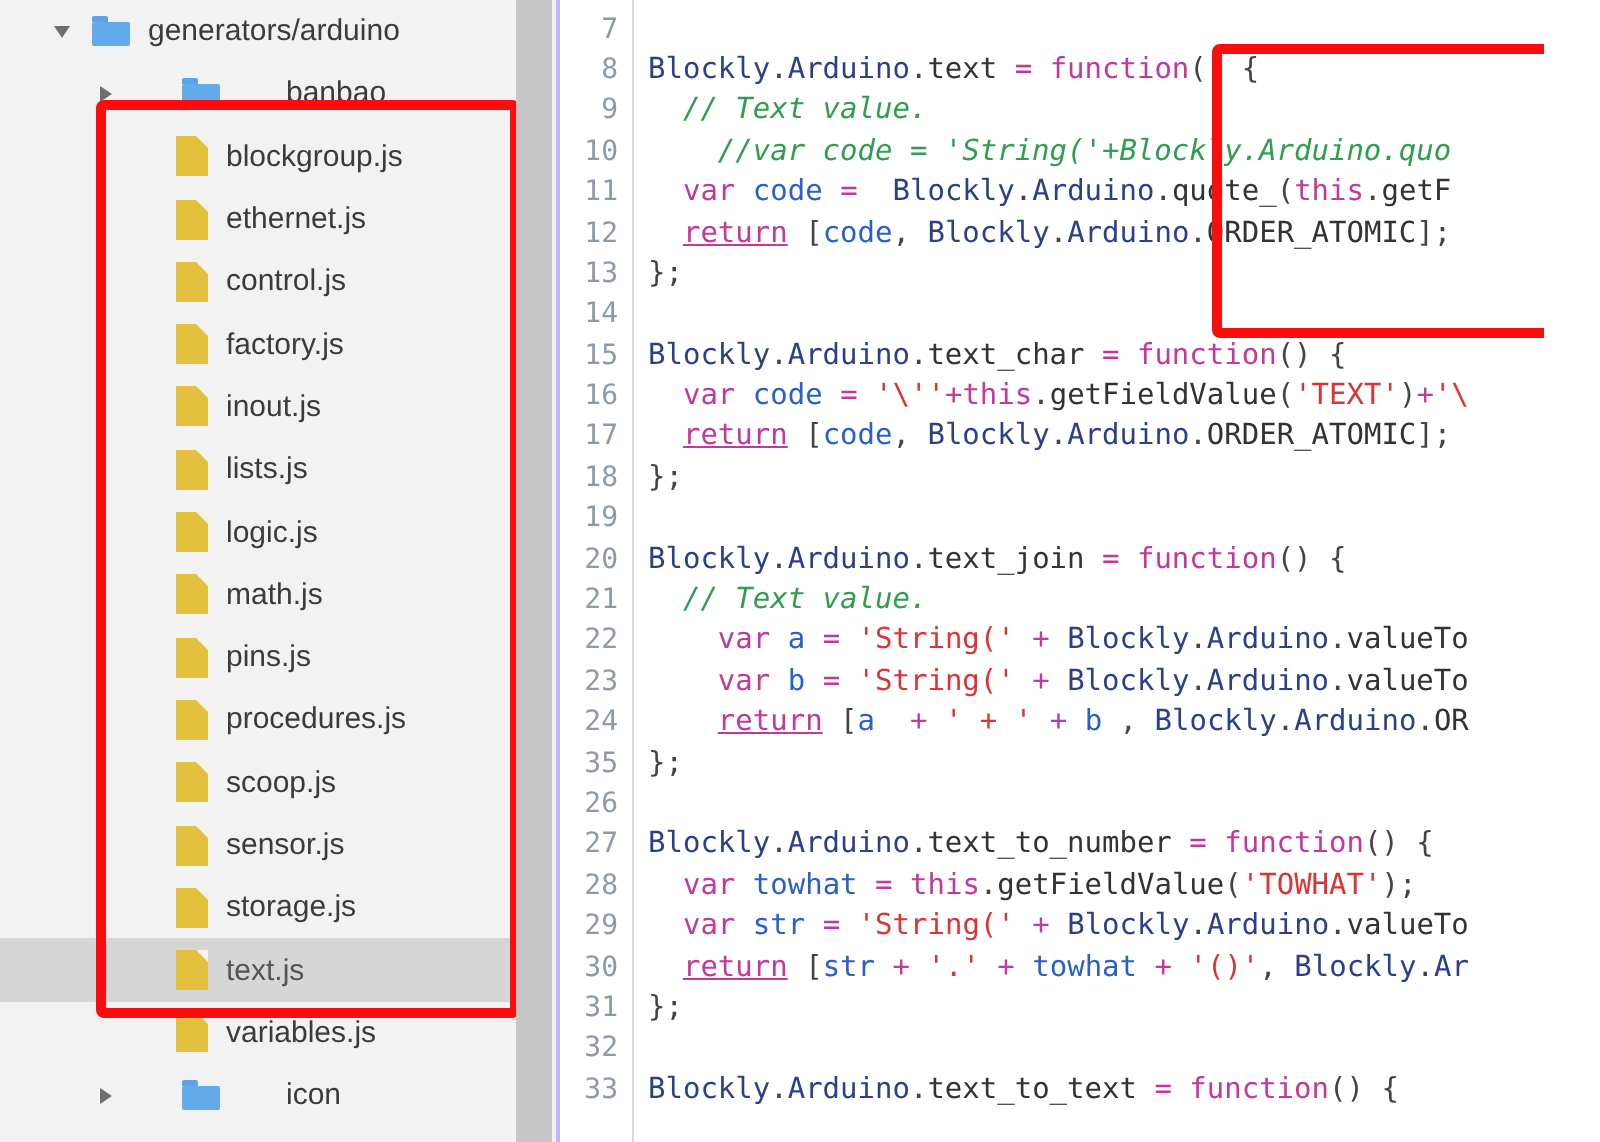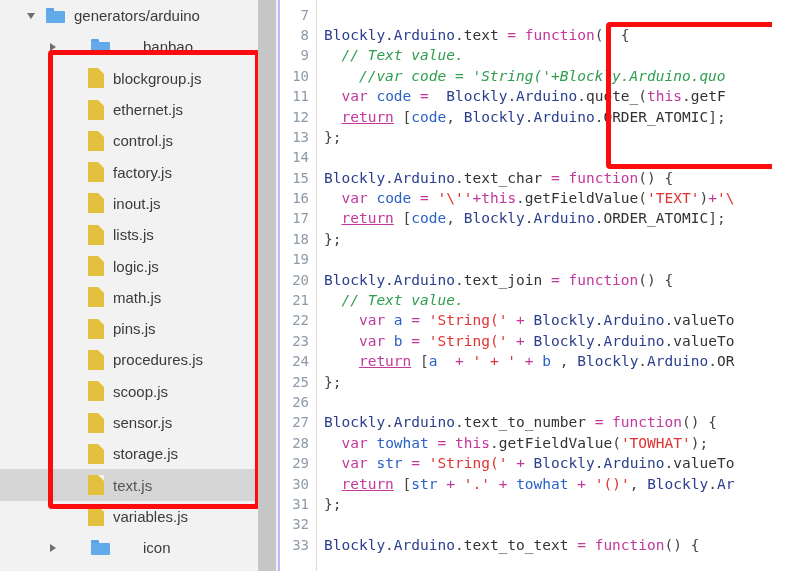--- a/index.html
+++ b/index.html
@@ -411,21 +411,21 @@
         <div class="code-line"><span class="gutter">15</span><span class="code-text"><span class="t-obj">Blockly</span><span class="t-punc">.</span><span class="t-obj">Arduino</span><span class="t-punc">.</span><span class="t-prop">text_char</span><span class="t-plain"> </span><span class="t-op">=</span><span class="t-plain"> </span><span class="t-kw">function</span><span class="t-punc">() {</span></span></div>
         <div class="code-line"><span class="gutter">16</span><span class="code-text"><span class="t-plain">  </span><span class="t-kw">var</span><span class="t-plain"> </span><span class="t-var">code</span><span class="t-plain"> </span><span class="t-op">=</span><span class="t-plain"> </span><span class="t-str">'\''</span><span class="t-op">+</span><span class="t-kw">this</span><span class="t-punc">.</span><span class="t-prop">getFieldValue</span><span class="t-punc">(</span><span class="t-str">'TEXT'</span><span class="t-punc">)</span><span class="t-op">+</span><span class="t-str">'\</span></span></div>
         <div class="code-line"><span class="gutter">17</span><span class="code-text"><span class="t-plain">  </span><span class="t-ret">return</span><span class="t-plain"> </span><span class="t-punc">[</span><span class="t-var">code</span><span class="t-punc">, </span><span class="t-obj">Blockly</span><span class="t-punc">.</span><span class="t-obj">Arduino</span><span class="t-punc">.</span><span class="t-prop">ORDER_ATOMIC</span><span class="t-punc">];</span></span></div>
         <div class="code-line"><span class="gutter">18</span><span class="code-text"><span class="t-punc">};</span></span></div>
         <div class="code-line"><span class="gutter">19</span><span class="code-text"></span></div>
         <div class="code-line"><span class="gutter">20</span><span class="code-text"><span class="t-obj">Blockly</span><span class="t-punc">.</span><span class="t-obj">Arduino</span><span class="t-punc">.</span><span class="t-prop">text_join</span><span class="t-plain"> </span><span class="t-op">=</span><span class="t-plain"> </span><span class="t-kw">function</span><span class="t-punc">() {</span></span></div>
         <div class="code-line"><span class="gutter">21</span><span class="code-text"><span class="t-plain">  </span><span class="t-cmt">// Text value.</span></span></div>
         <div class="code-line"><span class="gutter">22</span><span class="code-text"><span class="t-plain">    </span><span class="t-kw">var</span><span class="t-plain"> </span><span class="t-var">a</span><span class="t-plain"> </span><span class="t-op">=</span><span class="t-plain"> </span><span class="t-str">'String('</span><span class="t-plain"> </span><span class="t-op">+</span><span class="t-plain"> </span><span class="t-obj">Blockly</span><span class="t-punc">.</span><span class="t-obj">Arduino</span><span class="t-punc">.</span><span class="t-prop">valueTo</span></span></div>
         <div class="code-line"><span class="gutter">23</span><span class="code-text"><span class="t-plain">    </span><span class="t-kw">var</span><span class="t-plain"> </span><span class="t-var">b</span><span class="t-plain"> </span><span class="t-op">=</span><span class="t-plain"> </span><span class="t-str">'String('</span><span class="t-plain"> </span><span class="t-op">+</span><span class="t-plain"> </span><span class="t-obj">Blockly</span><span class="t-punc">.</span><span class="t-obj">Arduino</span><span class="t-punc">.</span><span class="t-prop">valueTo</span></span></div>
         <div class="code-line"><span class="gutter">24</span><span class="code-text"><span class="t-plain">    </span><span class="t-ret">return</span><span class="t-plain"> </span><span class="t-punc">[</span><span class="t-var">a</span><span class="t-plain">  </span><span class="t-op">+</span><span class="t-plain"> </span><span class="t-str">' + '</span><span class="t-plain"> </span><span class="t-op">+</span><span class="t-plain"> </span><span class="t-var">b</span><span class="t-plain"> </span><span class="t-punc">, </span><span class="t-obj">Blockly</span><span class="t-punc">.</span><span class="t-obj">Arduino</span><span class="t-punc">.</span><span class="t-prop">OR</span></span></div>
-        <div class="code-line"><span class="gutter">25</span><span class="code-text"><span class="t-punc">};</span></span></div>
+        <div class="code-line"><span class="gutter">35</span><span class="code-text"><span class="t-punc">};</span></span></div>
         <div class="code-line"><span class="gutter">26</span><span class="code-text"></span></div>
         <div class="code-line"><span class="gutter">27</span><span class="code-text"><span class="t-obj">Blockly</span><span class="t-punc">.</span><span class="t-obj">Arduino</span><span class="t-punc">.</span><span class="t-prop">text_to_number</span><span class="t-plain"> </span><span class="t-op">=</span><span class="t-plain"> </span><span class="t-kw">function</span><span class="t-punc">() {</span></span></div>
         <div class="code-line"><span class="gutter">28</span><span class="code-text"><span class="t-plain">  </span><span class="t-kw">var</span><span class="t-plain"> </span><span class="t-var">towhat</span><span class="t-plain"> </span><span class="t-op">=</span><span class="t-plain"> </span><span class="t-kw">this</span><span class="t-punc">.</span><span class="t-prop">getFieldValue</span><span class="t-punc">(</span><span class="t-str">'TOWHAT'</span><span class="t-punc">);</span></span></div>
         <div class="code-line"><span class="gutter">29</span><span class="code-text"><span class="t-plain">  </span><span class="t-kw">var</span><span class="t-plain"> </span><span class="t-var">str</span><span class="t-plain"> </span><span class="t-op">=</span><span class="t-plain"> </span><span class="t-str">'String('</span><span class="t-plain"> </span><span class="t-op">+</span><span class="t-plain"> </span><span class="t-obj">Blockly</span><span class="t-punc">.</span><span class="t-obj">Arduino</span><span class="t-punc">.</span><span class="t-prop">valueTo</span></span></div>
         <div class="code-line"><span class="gutter">30</span><span class="code-text"><span class="t-plain">  </span><span class="t-ret">return</span><span class="t-plain"> </span><span class="t-punc">[</span><span class="t-var">str</span><span class="t-plain"> </span><span class="t-op">+</span><span class="t-plain"> </span><span class="t-str">'.'</span><span class="t-plain"> </span><span class="t-op">+</span><span class="t-plain"> </span><span class="t-var">towhat</span><span class="t-plain"> </span><span class="t-op">+</span><span class="t-plain"> </span><span class="t-str">'()'</span><span class="t-punc">, </span><span class="t-obj">Blockly</span><span class="t-punc">.</span><span class="t-obj">Ar</span></span></div>
         <div class="code-line"><span class="gutter">31</span><span class="code-text"><span class="t-punc">};</span></span></div>
         <div class="code-line"><span class="gutter">32</span><span class="code-text"></span></div>
         <div class="code-line"><span class="gutter">33</span><span class="code-text"><span class="t-obj">Blockly</span><span class="t-punc">.</span><span class="t-obj">Arduino</span><span class="t-punc">.</span><span class="t-prop">text_to_text</span><span class="t-plain"> </span><span class="t-op">=</span><span class="t-plain"> </span><span class="t-kw">function</span><span class="t-punc">() {</span></span></div>
       </div>
     <div class="redbox" id="redbox-code"></div>

